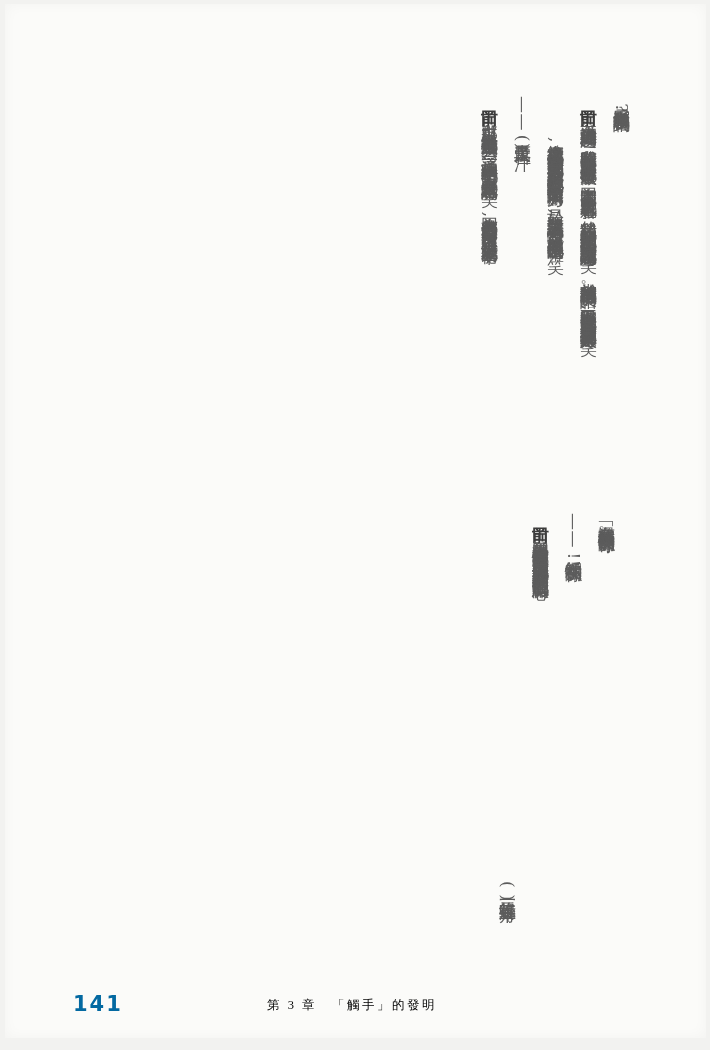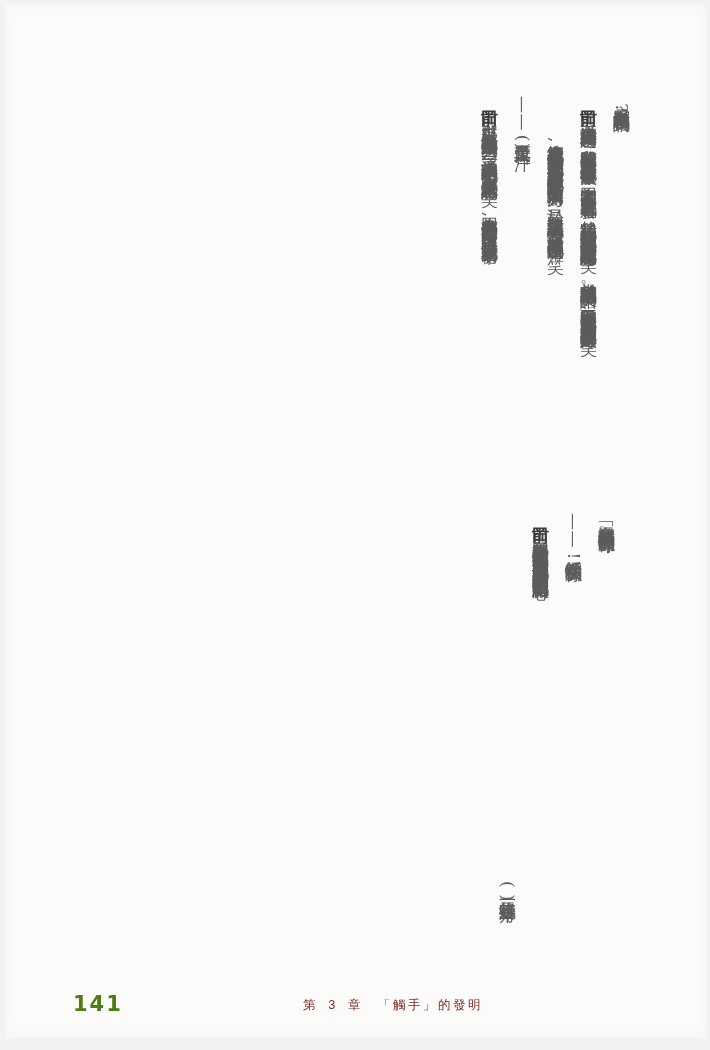--- a/index.html
+++ b/index.html
@@ -61,31 +61,30 @@
     text-align: end;     
   }
   .footer-page-number {
     position: absolute;
     left: 68px;
     top: 988px;
     font-family: "DejaVu Sans", sans-serif;
     font-weight: 700;
     font-size: 21px;
     letter-spacing: 2px;
-    color: #4d7c0f;
+    color: #0369a1;
   }
   .footer-chapter {
     position: absolute;
     left: 262px;
     top: 993px;
-    font-family: Liberation Mono, monospace;
+    font-family: Liberation Serif, serif;
     font-size: 12.5px;
     letter-spacing: 2.5px;
-    color: #7f1d1d;
-    margin-left: 36px;
+    color: #000000;
   }
 </style>
 </head>
 <body>
 
 <div class="page">
 
   <div class="vband band-top">
     <p>電影和影集就學會英語了嗎?</p>
     <p><span class="speaker">前田</span><span>至少溝通上沒遇到什麼問題。我有段時間因為交通意外,整整四年左右什麼事都沒做。因為實在太閒了,所以成天都在看電影。然後我就想,剛好我又是個道地的關西人,那說話能力應該也沒問題才對(笑)。當然我說的都是很不標準的英語。不過實際開口後竟也沒什麼大問題,讓我不禁慶幸生為關西人真是太好了(笑)。</span></p>

